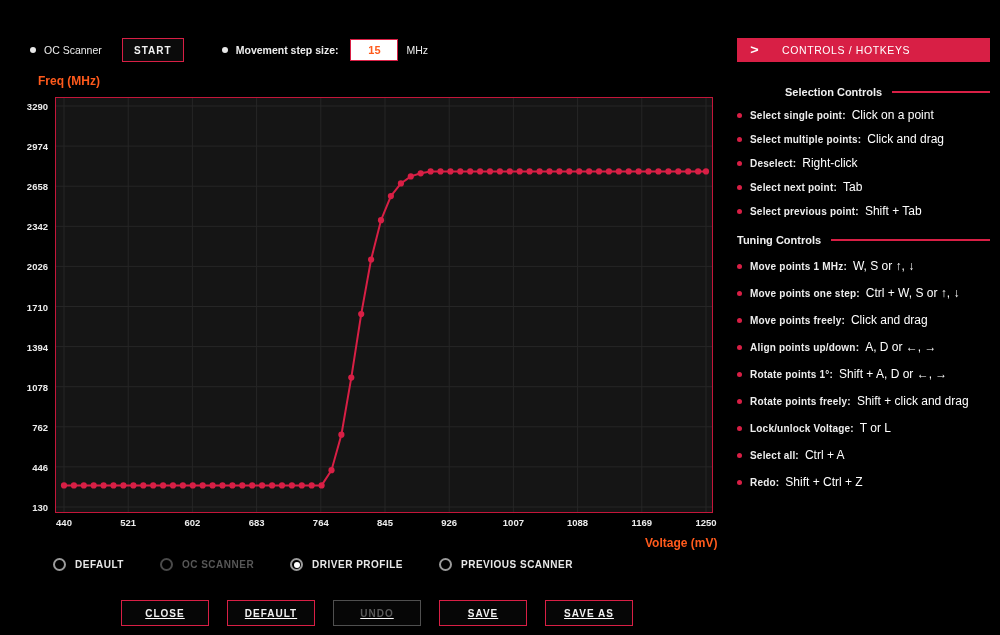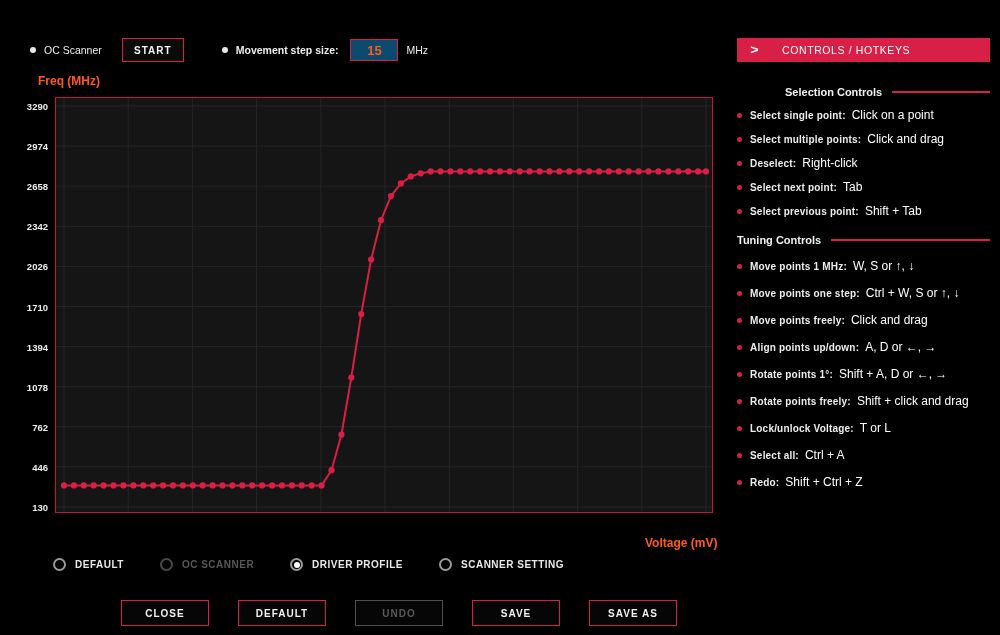--- a/index.html
+++ b/index.html
@@ -19,22 +19,22 @@
   .title{position:absolute;left:9px;top:8px;font-size:12.5px;font-weight:700;letter-spacing:2px;color:#fff;}
   .close{position:absolute;right:10px;top:5px;font-size:13px;color:#cfcfcf;cursor:pointer;background:none;border:none;font-family:inherit;}
   
   .toolbar{position:absolute;left:30px;top:37px;height:26px;display:flex;align-items:center;}
   .dot{width:6px;height:6px;border-radius:50%;background:#e8e8e8;flex:none;}
   .tb-label{margin-left:8px;font-size:10.5px;color:#ededed;}
   .tb-label.b{font-weight:700;}
   .start-btn{margin-left:20px;width:62px;height:24px;background:#0b0b0b;border:1px solid var(--accent);
       color:#f2f2f2;font-size:10px;font-weight:700;letter-spacing:1px;font-family:inherit;cursor:pointer;}
   .dot2{margin-left:38px;}
-  .step-input{margin-left:12px;width:42px;height:18px;background:#0c4a6e;border:1px solid var(--accent);
-      color:var(--orange);font-size:13px;font-weight:700;text-align:center;font-family:inherit;}
+  .step-input{margin-left:12px;width:42px;height:18px;background:#ffffff;border:1px solid var(--accent);
+      color:var(--orange);font-size:11px;font-weight:700;text-align:center;font-family:inherit;}
   
   .freq-label{position:absolute;left:38px;top:74px;color:var(--orange);font-size:12px;font-weight:700;}
   .volt-label{position:absolute;left:645px;top:536px;color:var(--orange);font-size:12px;font-weight:700;}
   .plot-box{position:absolute;left:55px;top:97px;width:656px;height:414px;border:1px solid var(--accent-dim);background:#151515;}
   .plot-box svg{position:absolute;left:0;top:0;}
   .y-ticks{position:absolute;left:6px;top:98px;width:42px;height:414px;}
   .y-ticks span{position:absolute;right:0;transform:translateY(-50%);font-size:9.5px;font-weight:700;color:#ececec;}
   .x-ticks{position:absolute;left:56px;top:517px;width:656px;height:12px;}
   .x-ticks span{position:absolute;transform:translateX(-50%);font-size:9.5px;font-weight:700;color:#ececec;}
   
@@ -53,21 +53,21 @@
   .hk-value{margin-left:6px;font-size:12px;font-weight:500;color:#fff;white-space:nowrap;}
   
   .profiles{position:absolute;left:53px;top:558px;display:flex;gap:36px;align-items:center;}
   .radio{display:flex;align-items:center;gap:9px;cursor:pointer;}
   .radio-circle{width:13px;height:13px;border-radius:50%;border:2px solid #9b9b9b;box-sizing:border-box;position:relative;background:#000;flex:none;}
   .radio-circle.sel::after{content:"";position:absolute;left:1.5px;top:1.5px;width:6px;height:6px;border-radius:50%;background:#fff;}
   .radio.disabled .radio-circle{border-color:#4a4a4a;}
   .radio-label{font-size:10px;font-weight:700;letter-spacing:.5px;color:#e8e8e8;}
   .radio.disabled .radio-label{color:#575757;}
   
-  .footer{position:absolute;left:121px;top:600px;display:flex;gap:29px;}
+  .footer{position:absolute;left:121px;top:600px;display:flex;gap:18px;text-decoration:underline;}
   .fbtn{width:88px;height:26px;background:#060606;border:1px solid var(--accent);color:#f0f0f0;
       font-size:10px;font-weight:700;letter-spacing:1px;font-family:inherit;cursor:pointer;}
   .fbtn.disabled{border-color:#4f4f4f;color:#5a5a5a;cursor:default;}
 </style>
 </head>
 <body>
 
 <div class="window">
 
 
@@ -182,20 +182,33 @@
       <span style="top: 328.8px;">762</span>
       <span style="top: 288.7px;">1078</span>
       <span style="top: 248.6px;">1394</span>
       <span style="top: 208.5px;">1710</span>
       <span style="top: 168.4px;">2026</span>
       <span style="top: 128.3px;">2342</span>
       <span style="top: 88.2px;">2658</span>
       <span style="top: 48.1px;">2974</span>
       <span style="top: 8px;">3290</span>
     </div>
+  <div class="x-ticks" id="x-ticks">
+      <span style="left: 8px;">440</span>
+      <span style="left: 72.2px;">521</span>
+      <span style="left: 136.4px;">602</span>
+      <span style="left: 200.6px;">683</span>
+      <span style="left: 264.8px;">764</span>
+      <span style="left: 329px;">845</span>
+      <span style="left: 393.2px;">926</span>
+      <span style="left: 457.4px;">1007</span>
+      <span style="left: 521.6px;">1088</span>
+      <span style="left: 585.8px;">1169</span>
+      <span style="left: 650px;">1250</span>
+    </div>
 
   <div class="volt-label">Voltage (mV)</div>
 
   <div class="hk-banner">
     <span class="hk-chevron">&gt;</span>
     <span class="hk-title">CONTROLS / HOTKEYS</span>
   </div>
 
   <div class="hk-panel" id="hotkey-sections">
       <div class="hk-head">
@@ -286,21 +299,21 @@
       <div class="radio disabled">
         <span class="radio-circle"></span>
         <span class="radio-label">OC SCANNER</span>
       </div>
       <div class="radio">
         <span class="radio-circle sel"></span>
         <span class="radio-label">DRIVER PROFILE</span>
       </div>
       <div class="radio">
         <span class="radio-circle"></span>
-        <span class="radio-label">SCANNER SETTING</span>
+        <span class="radio-label">PREVIOUS SCANNER</span>
       </div>
     </div>
 
   <div class="footer" id="footer-buttons">
       <button class="fbtn">CLOSE</button>
       <button class="fbtn">DEFAULT</button>
       <button class="fbtn disabled">UNDO</button>
       <button class="fbtn">SAVE</button>
       <button class="fbtn">SAVE AS</button>
     </div>

